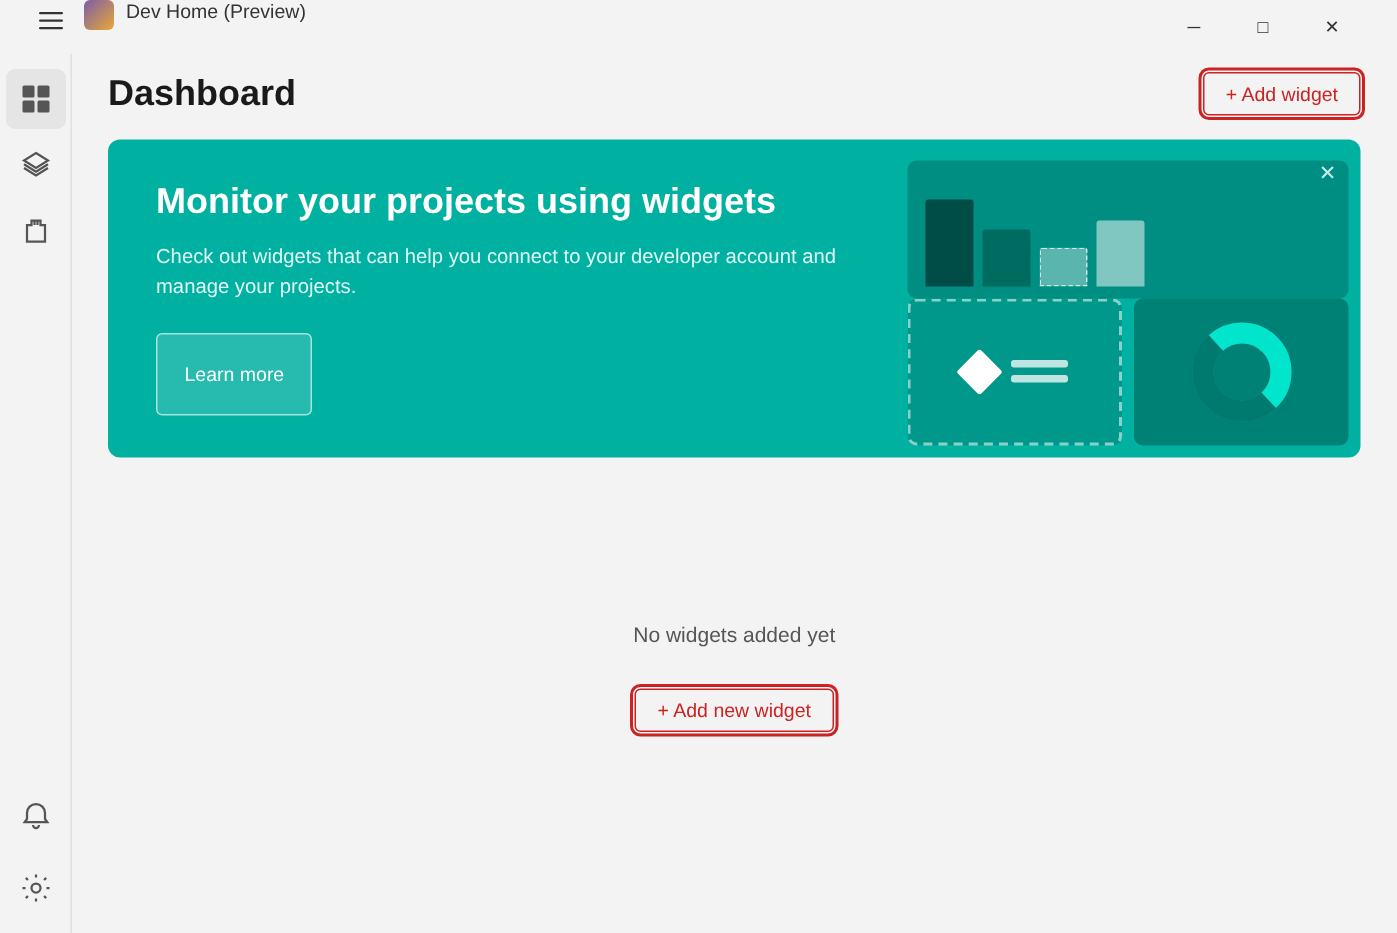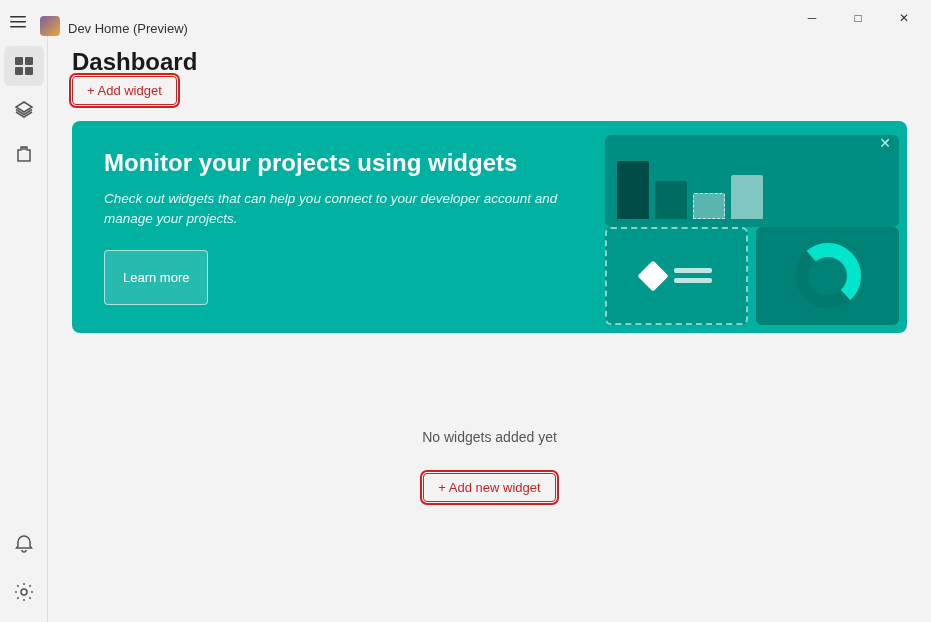--- a/index.html
+++ b/index.html
@@ -11,22 +11,22 @@
       overflow: hidden;
       display: flex;
       flex-direction: column;
     }
 
     
     .titlebar {
       height: 36px;
       background: #f3f3f3;
       display: flex;
-      align-items: flex-end;
-      padding: 0 4px;
+      align-items: flex-start;
+      padding: 0 20px;
       flex-shrink: 0;
       user-select: none;
     }
     .titlebar-menu-icon {
       width: 28px; height: 28px;
       display: flex; align-items: center; justify-content: center;
       cursor: pointer; border-radius: 4px;
       font-size: 14px; color: #333;
     }
     .titlebar-app-icon {
@@ -105,25 +105,24 @@
       flex: 1;
       background: #f3f3f3;
       overflow-y: auto;
       display: flex;
       flex-direction: column;
     }
 
     
     .content-header {
       display: flex;
-      align-items: flex-start;
+      align-items: flex-end;
       justify-content: space-between;
       padding: 12px 24px 8px 24px;
       flex-shrink: 0;
-      flex-direction: column;
     }
     .page-title {
       font-size: 24px;
       font-weight: 600;
       color: #1a1a1a;
     }
     .add-widget-btn {
       border: 1.5px solid #cc2222;
       background: transparent;
       color: #cc2222;
@@ -159,21 +158,20 @@
       font-size: 24px;
       font-weight: 700;
       color: #fff;
       margin-bottom: 12px;
     }
     .banner-desc {
       font-size: 13.5px;
       color: #e0f7f5;
       line-height: 1.5;
       margin-bottom: 20px;
-      font-style: italic;
     }
     .learn-more-btn {
       background: rgba(255,255,255,0.15);
       border: 1px solid rgba(255,255,255,0.6);
       color: #fff;
       padding: 19px 18px;
       font-size: 13px;
       cursor: pointer;
       border-radius: 4px;
       font-family: 'Segoe UI', sans-serif;

